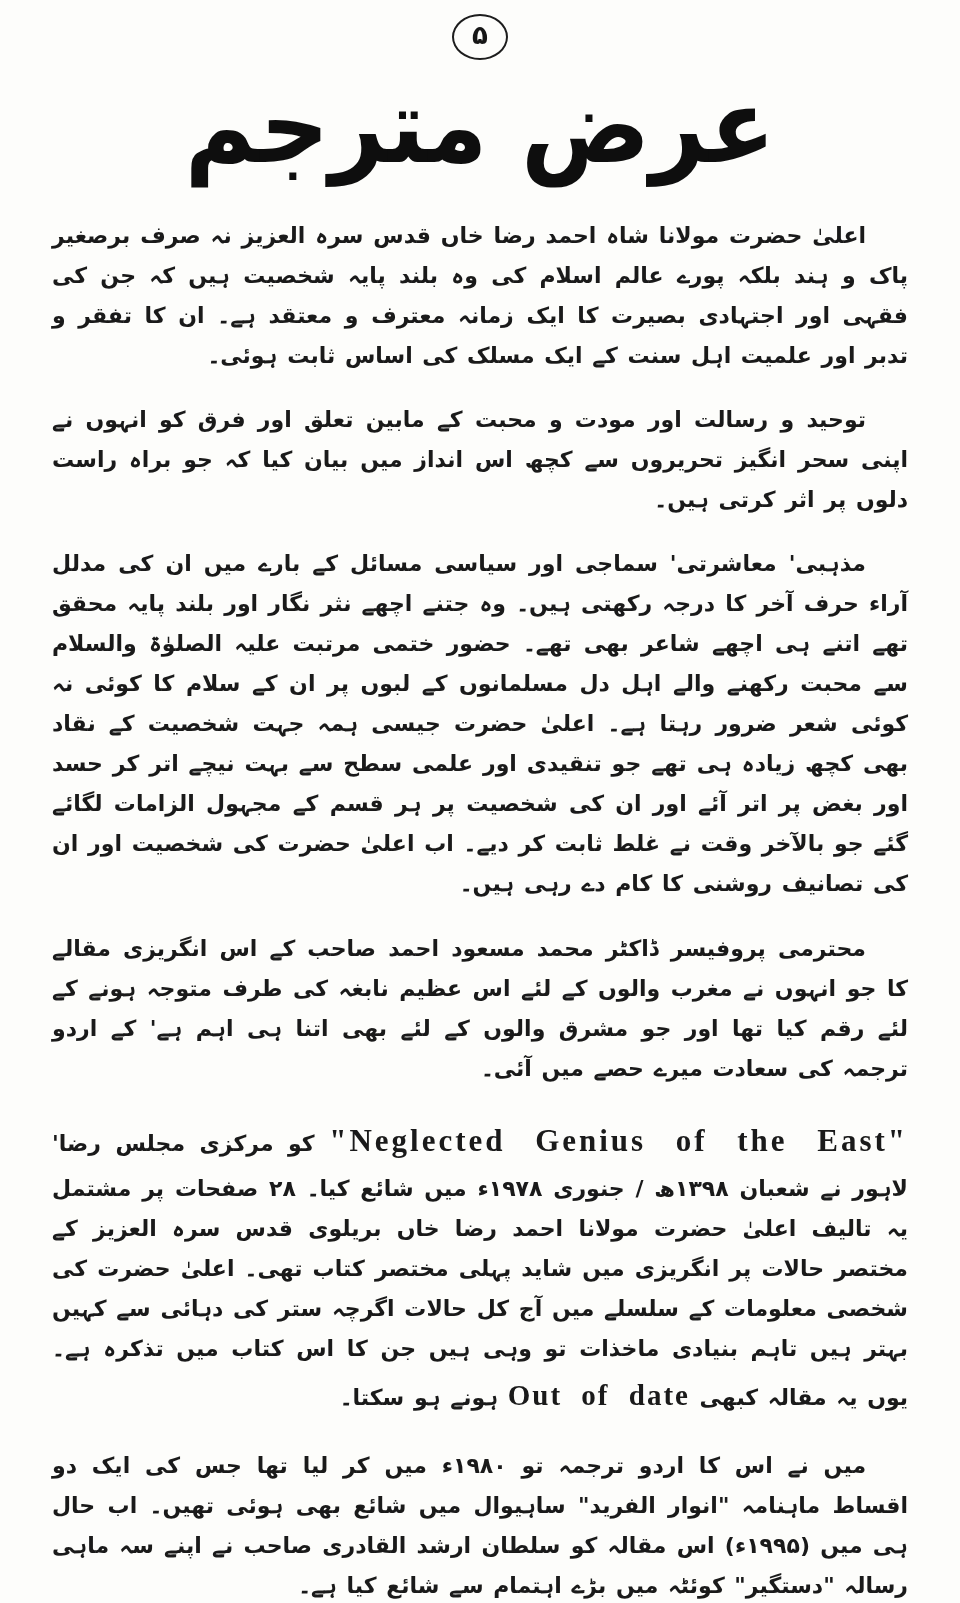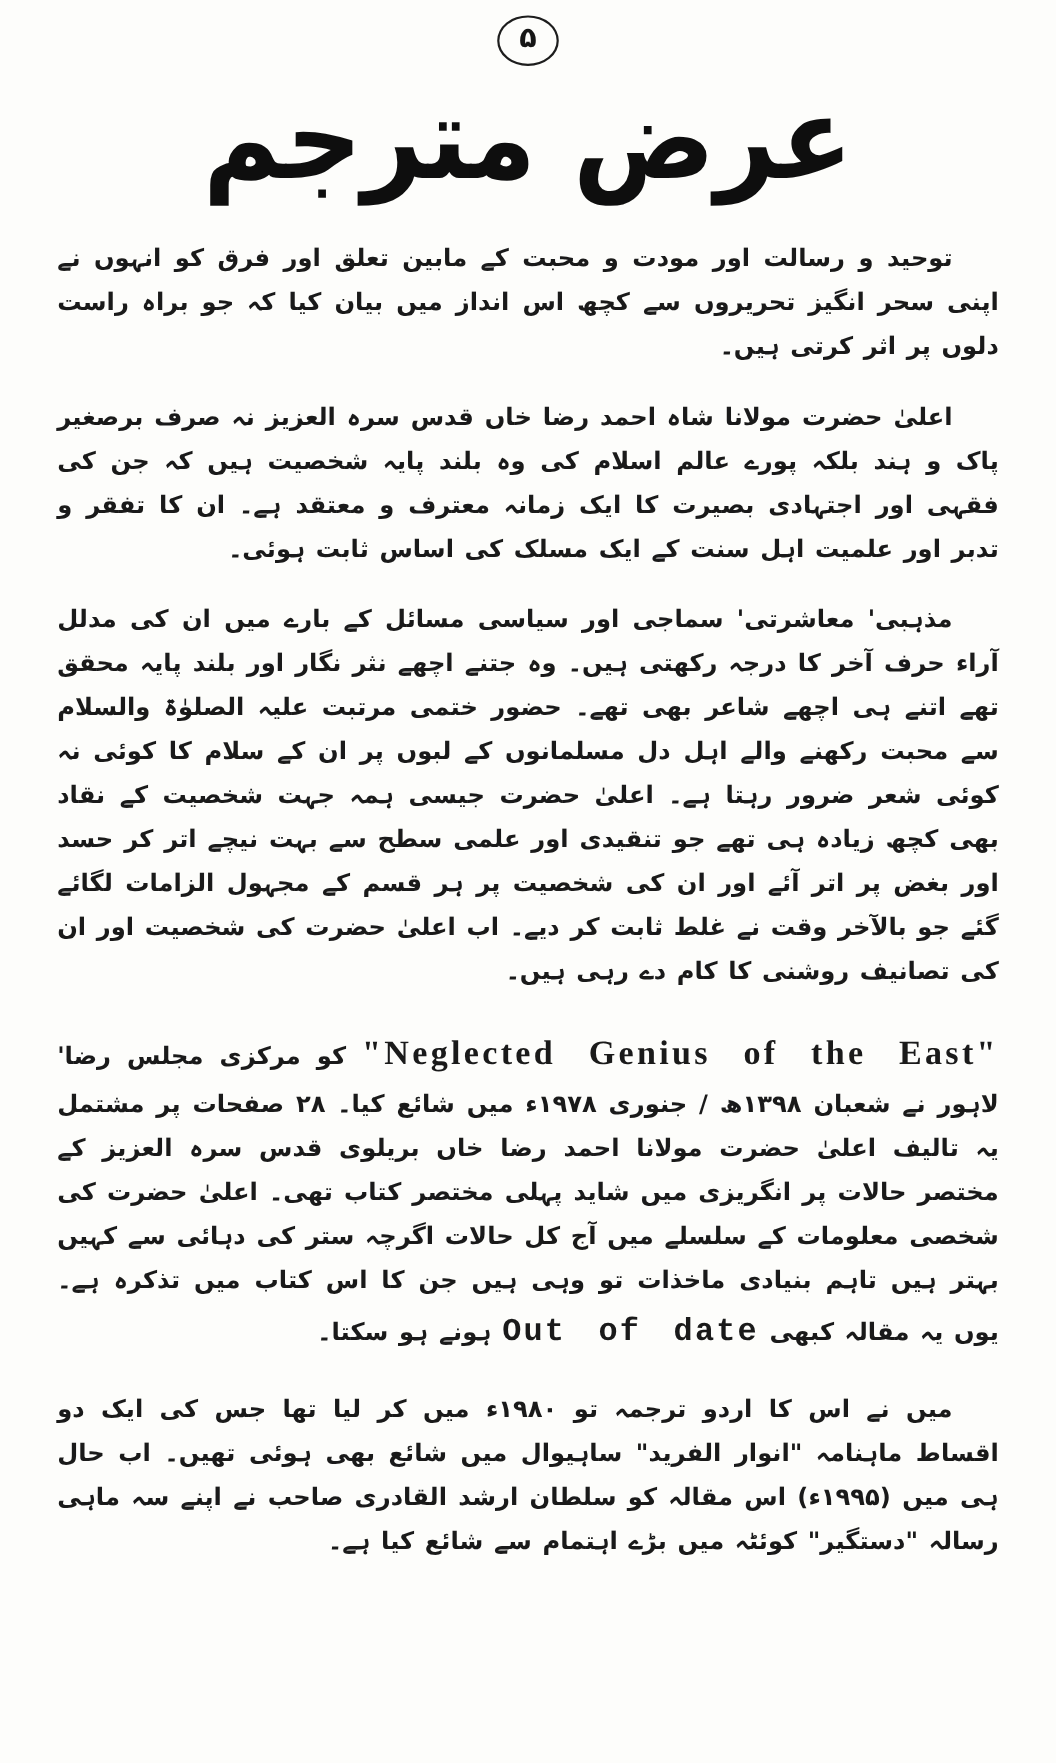--- a/index.html
+++ b/index.html
@@ -59,45 +59,46 @@
   .para.no-indent { text-indent: 0; }
   .english-title {
     font-family: "Liberation Serif", serif;
     font-weight: bold;
     font-size: 31px;
     letter-spacing: 3px;
     word-spacing: 14px;
     white-space: nowrap;
   }
   .english-inline {
-    font-family: Liberation Mono, monospace;
+    font-family: Liberation Serif, serif;
     font-weight: bold;
     font-size: 29px;
     letter-spacing: 2px;
     word-spacing: 10px;
     white-space: nowrap;
   }
 </style>
 </head>
 <body>
 
 <div class="page">
 
   <div class="page-number-wrap">
     <span class="page-number">۵</span>
   </div>
 
   <h1 class="title" dir="rtl">عرض مترجم</h1>
 
+  <p class="para" dir="rtl">اعلیٰ حضرت مولانا شاہ احمد رضا خاں قدس سرہ العزیز نہ صرف برصغیر پاک و ہند بلکہ پورے عالم اسلام کی وہ بلند پایہ شخصیت ہیں کہ جن کی فقہی اور اجتہادی بصیرت کا ایک زمانہ معترف و معتقد ہے۔ ان کا تفقر و تدبر اور علمیت اہل سنت کے ایک مسلک کی اساس ثابت ہوئی۔</p>
+
   <p class="para" dir="rtl">توحید و رسالت اور مودت و محبت کے مابین تعلق اور فرق کو انہوں نے اپنی سحر انگیز تحریروں سے کچھ اس انداز میں بیان کیا کہ جو براہ راست دلوں پر اثر کرتی ہیں۔</p>
-
-  <p class="para" dir="rtl">اعلیٰ حضرت مولانا شاہ احمد رضا خاں قدس سرہ العزیز نہ صرف برصغیر پاک و ہند بلکہ پورے عالم اسلام کی وہ بلند پایہ شخصیت ہیں کہ جن کی فقہی اور اجتہادی بصیرت کا ایک زمانہ معترف و معتقد ہے۔ ان کا تفقر و تدبر اور علمیت اہل سنت کے ایک مسلک کی اساس ثابت ہوئی۔</p>
 
   <p class="para" dir="rtl">مذہبی' معاشرتی' سماجی اور سیاسی مسائل کے بارے میں ان کی مدلل آراء حرف آخر کا درجہ رکھتی ہیں۔ وہ جتنے اچھے نثر نگار اور بلند پایہ محقق تھے اتنے ہی اچھے شاعر بھی تھے۔ حضور ختمی مرتبت علیہ الصلوٰۃ والسلام سے محبت رکھنے والے اہل دل مسلمانوں کے لبوں پر ان کے سلام کا کوئی نہ کوئی شعر ضرور رہتا ہے۔ اعلیٰ حضرت جیسی ہمہ جہت شخصیت کے نقاد بھی کچھ زیادہ ہی تھے جو تنقیدی اور علمی سطح سے بہت نیچے اتر کر حسد اور بغض پر اتر آئے اور ان کی شخصیت پر ہر قسم کے مجہول الزامات لگائے گئے جو بالآخر وقت نے غلط ثابت کر دیے۔ اب اعلیٰ حضرت کی شخصیت اور ان کی تصانیف روشنی کا کام دے رہی ہیں۔</p>
 
+  <p class="para" dir="rtl">محترمی پروفیسر ڈاکٹر محمد مسعود احمد صاحب کے اس انگریزی مقالے کا جو انہوں نے مغرب والوں کے لئے اس عظیم نابغہ کی طرف متوجہ ہونے کے لئے رقم کیا تھا اور جو مشرق والوں کے لئے بھی اتنا ہی اہم ہے' کے اردو ترجمہ کی سعادت میرے حصے میں آئی۔</p>
 
   <p class="para no-indent" dir="rtl">
     <span class="english-title">"Neglected Genius of the East"</span>
     <span>کو مرکزی مجلس رضا' لاہور نے شعبان ۱۳۹۸ھ / جنوری ۱۹۷۸ء میں شائع کیا۔ ۲۸ صفحات پر مشتمل یہ تالیف اعلیٰ حضرت مولانا احمد رضا خاں بریلوی قدس سرہ العزیز کے مختصر حالات پر انگریزی میں شاید پہلی مختصر کتاب تھی۔ اعلیٰ حضرت کی شخصی معلومات کے سلسلے میں آج کل حالات اگرچہ ستر کی دہائی سے کہیں بہتر ہیں تاہم بنیادی ماخذات تو وہی ہیں جن کا اس کتاب میں تذکرہ ہے۔ یوں یہ مقالہ کبھی</span>
     <span class="english-inline">Out of date</span>
     <span>ہونے ہو سکتا۔</span>
   </p>
 
   <p class="para" dir="rtl">میں نے اس کا اردو ترجمہ تو ۱۹۸۰ء میں کر لیا تھا جس کی ایک دو اقساط ماہنامہ "انوار الفرید" ساہیوال میں شائع بھی ہوئی تھیں۔ اب حال ہی میں (۱۹۹۵ء) اس مقالہ کو سلطان ارشد القادری صاحب نے اپنے سہ ماہی رسالہ "دستگیر" کوئٹہ میں بڑے اہتمام سے شائع کیا ہے۔</p>
 

